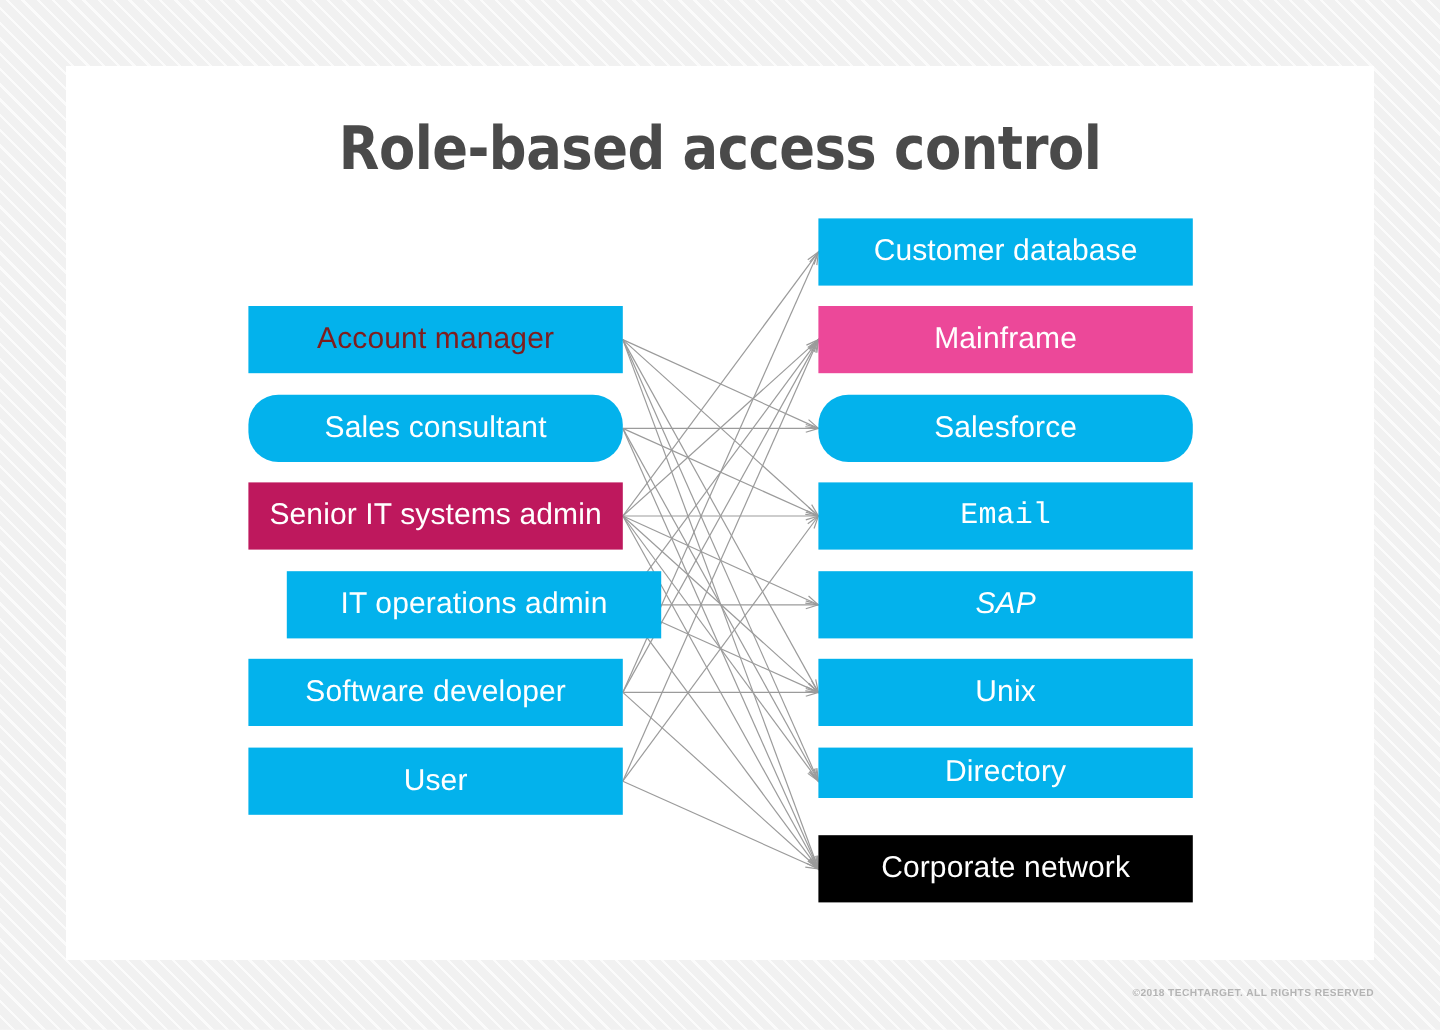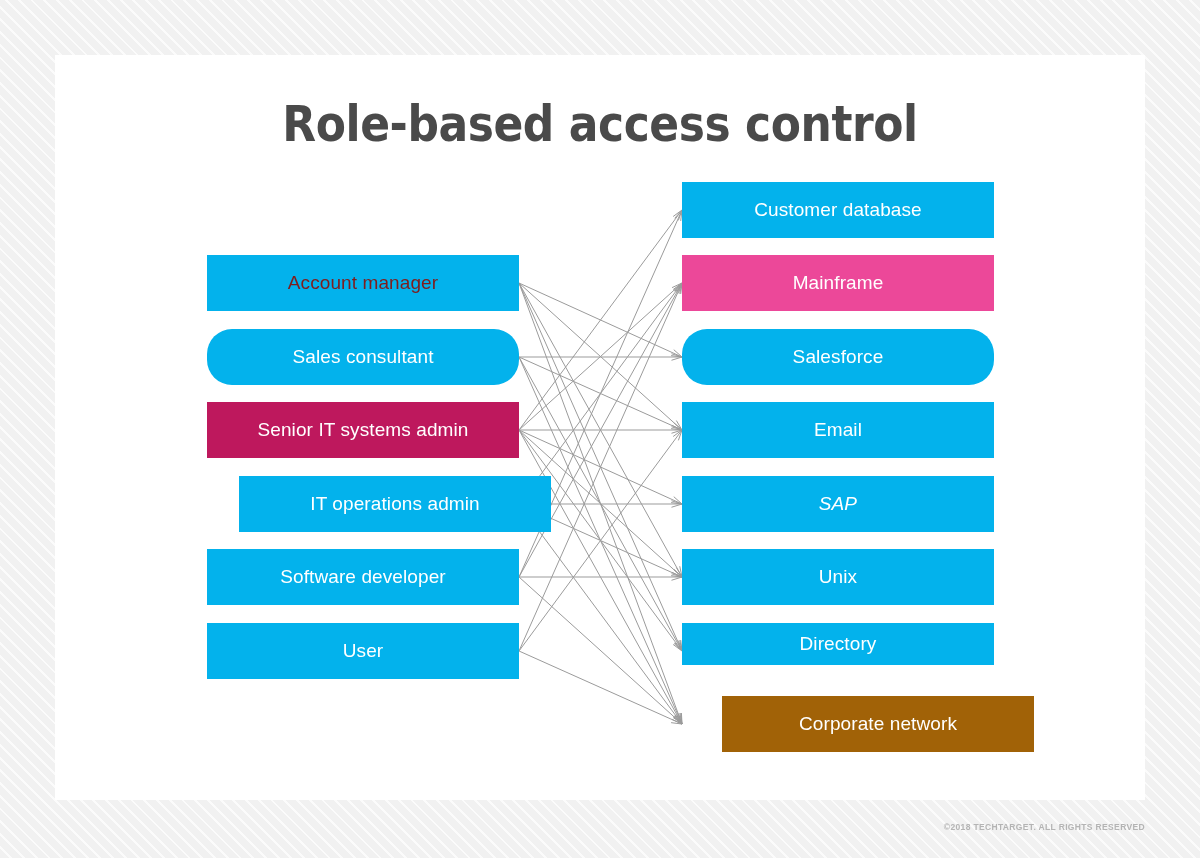--- a/index.html
+++ b/index.html
@@ -62,21 +62,21 @@
   }
 
   .node {
     position: absolute;
     box-sizing: border-box;
     background: #03b2ec;
     color: #ffffff;
     display: flex;
     align-items: center;
     justify-content: center;
-    font-size: 19px;
+    font-size: 25px;
     font-weight: normal;
     letter-spacing: 0.1px;
     line-height: 1;
   }
 
   .node-label {
     display: block;
     text-align: center;
     padding-bottom: 1px;
   }
@@ -234,32 +234,32 @@
       </div>
       <div class="node" style="left: 682px; top: 182px; width: 312px; height: 56px; background: rgb(3, 178, 236); color: rgb(255, 255, 255);">
         <span class="node-label">Customer database</span>
       </div>
       <div class="node" style="left: 682px; top: 255px; width: 312px; height: 56px; background: #ec4899; color: rgb(255, 255, 255);">
         <span class="node-label">Mainframe</span>
       </div>
       <div class="node" style="left: 682px; top: 329px; width: 312px; height: 56px; background: rgb(3, 178, 236); color: rgb(255, 255, 255); border-radius: 25px;">
         <span class="node-label">Salesforce</span>
       </div>
-      <div class="node" style="left: 682px; top: 402px; width: 312px; height: 56px; background: rgb(3, 178, 236); color: rgb(255, 255, 255);">
+      <div class="node" style="left: 682px; top: 402px; width: 312px; height: 56px; background: rgb(3, 178, 236); color: rgb(255, 255, 255); font-family: Liberation Mono, monospace;">
         <span class="node-label">Email</span>
       </div>
       <div class="node" style="left: 682px; top: 476px; width: 312px; height: 56px; background: rgb(3, 178, 236); color: rgb(255, 255, 255); font-style: italic;">
         <span class="node-label">SAP</span>
       </div>
       <div class="node" style="left: 682px; top: 549px; width: 312px; height: 56px; background: rgb(3, 178, 236); color: rgb(255, 255, 255);">
         <span class="node-label">Unix</span>
       </div>
       <div class="node" style="left: 682px; top: 623px; width: 312px; height: 42px; background: rgb(3, 178, 236); color: rgb(255, 255, 255);">
         <span class="node-label">Directory</span>
       </div>
-      <div class="node" style="left: 682px; top: 696px; width: 312px; height: 56px; background: #a16207; color: rgb(255, 255, 255); margin-left: 40px;">
+      <div class="node" style="left: 682px; top: 696px; width: 312px; height: 56px; background: #000000; color: rgb(255, 255, 255);">
         <span class="node-label">Corporate network</span>
       </div>
     </div>
 
   <div id="footer">©2018 TECHTARGET. ALL RIGHTS RESERVED</div>
 
 </div>
 
 </body></html>

